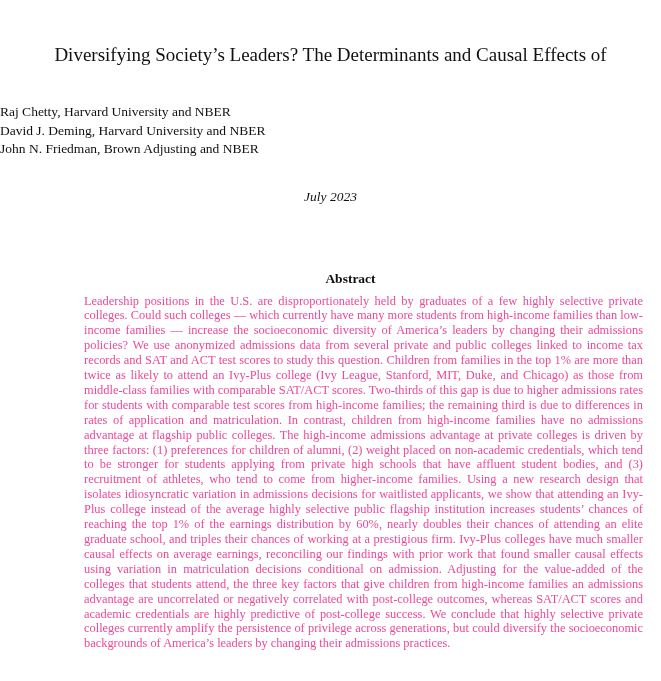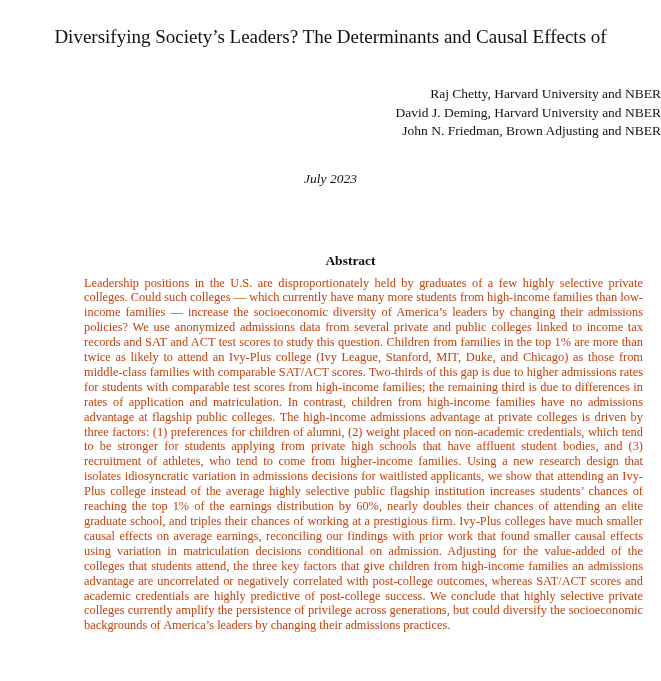--- a/index.html
+++ b/index.html
@@ -12,38 +12,38 @@
     width: 661px;
     height: 681px;
     background: #ffffff;
     color: #111111;
     font-family: "Liberation Serif", "DejaVu Serif", serif;
     overflow: hidden;
     box-sizing: border-box;
   }
   .title {
     margin: 0;
-    padding-top: 22px;
+    padding-top: 40px;
     text-align: center;
     font-size: 19px;
     font-weight: normal;
     line-height: 30px;
     color: #111111;
   }
   .title-line {
     display: block;
   }
   .title sup {
     font-size: 12px;
     line-height: 0;
     vertical-align: 7px;
   }
   .authors {
     margin-top: 33px;
-    text-align: right;
+    text-align: left;
     font-size: 13.5px;
     line-height: 18.5px;
   }
   .date {
     margin-top: 30px;
     text-align: center;
     font-size: 13.5px;
     font-style: italic;
   }
   .abstract {
@@ -53,21 +53,21 @@
   .abstract-heading {
     text-align: center;
     font-weight: bold;
     font-size: 13.5px;
   }
   .abstract-text {
     margin: 7px 18px 0 44px;
     text-align: justify;
     font-size: 12.4px;
     line-height: 14.9px;
-    color: #c2410c;
+    color: #ec4899;
   }
 </style>
 </head>
 <body>
 
 <div class="page">
 
   <h1 class="title">
     <span class="title-line">Diversifying Society’s Leaders? The Determinants and Causal Effects of</span>
   </h1>

